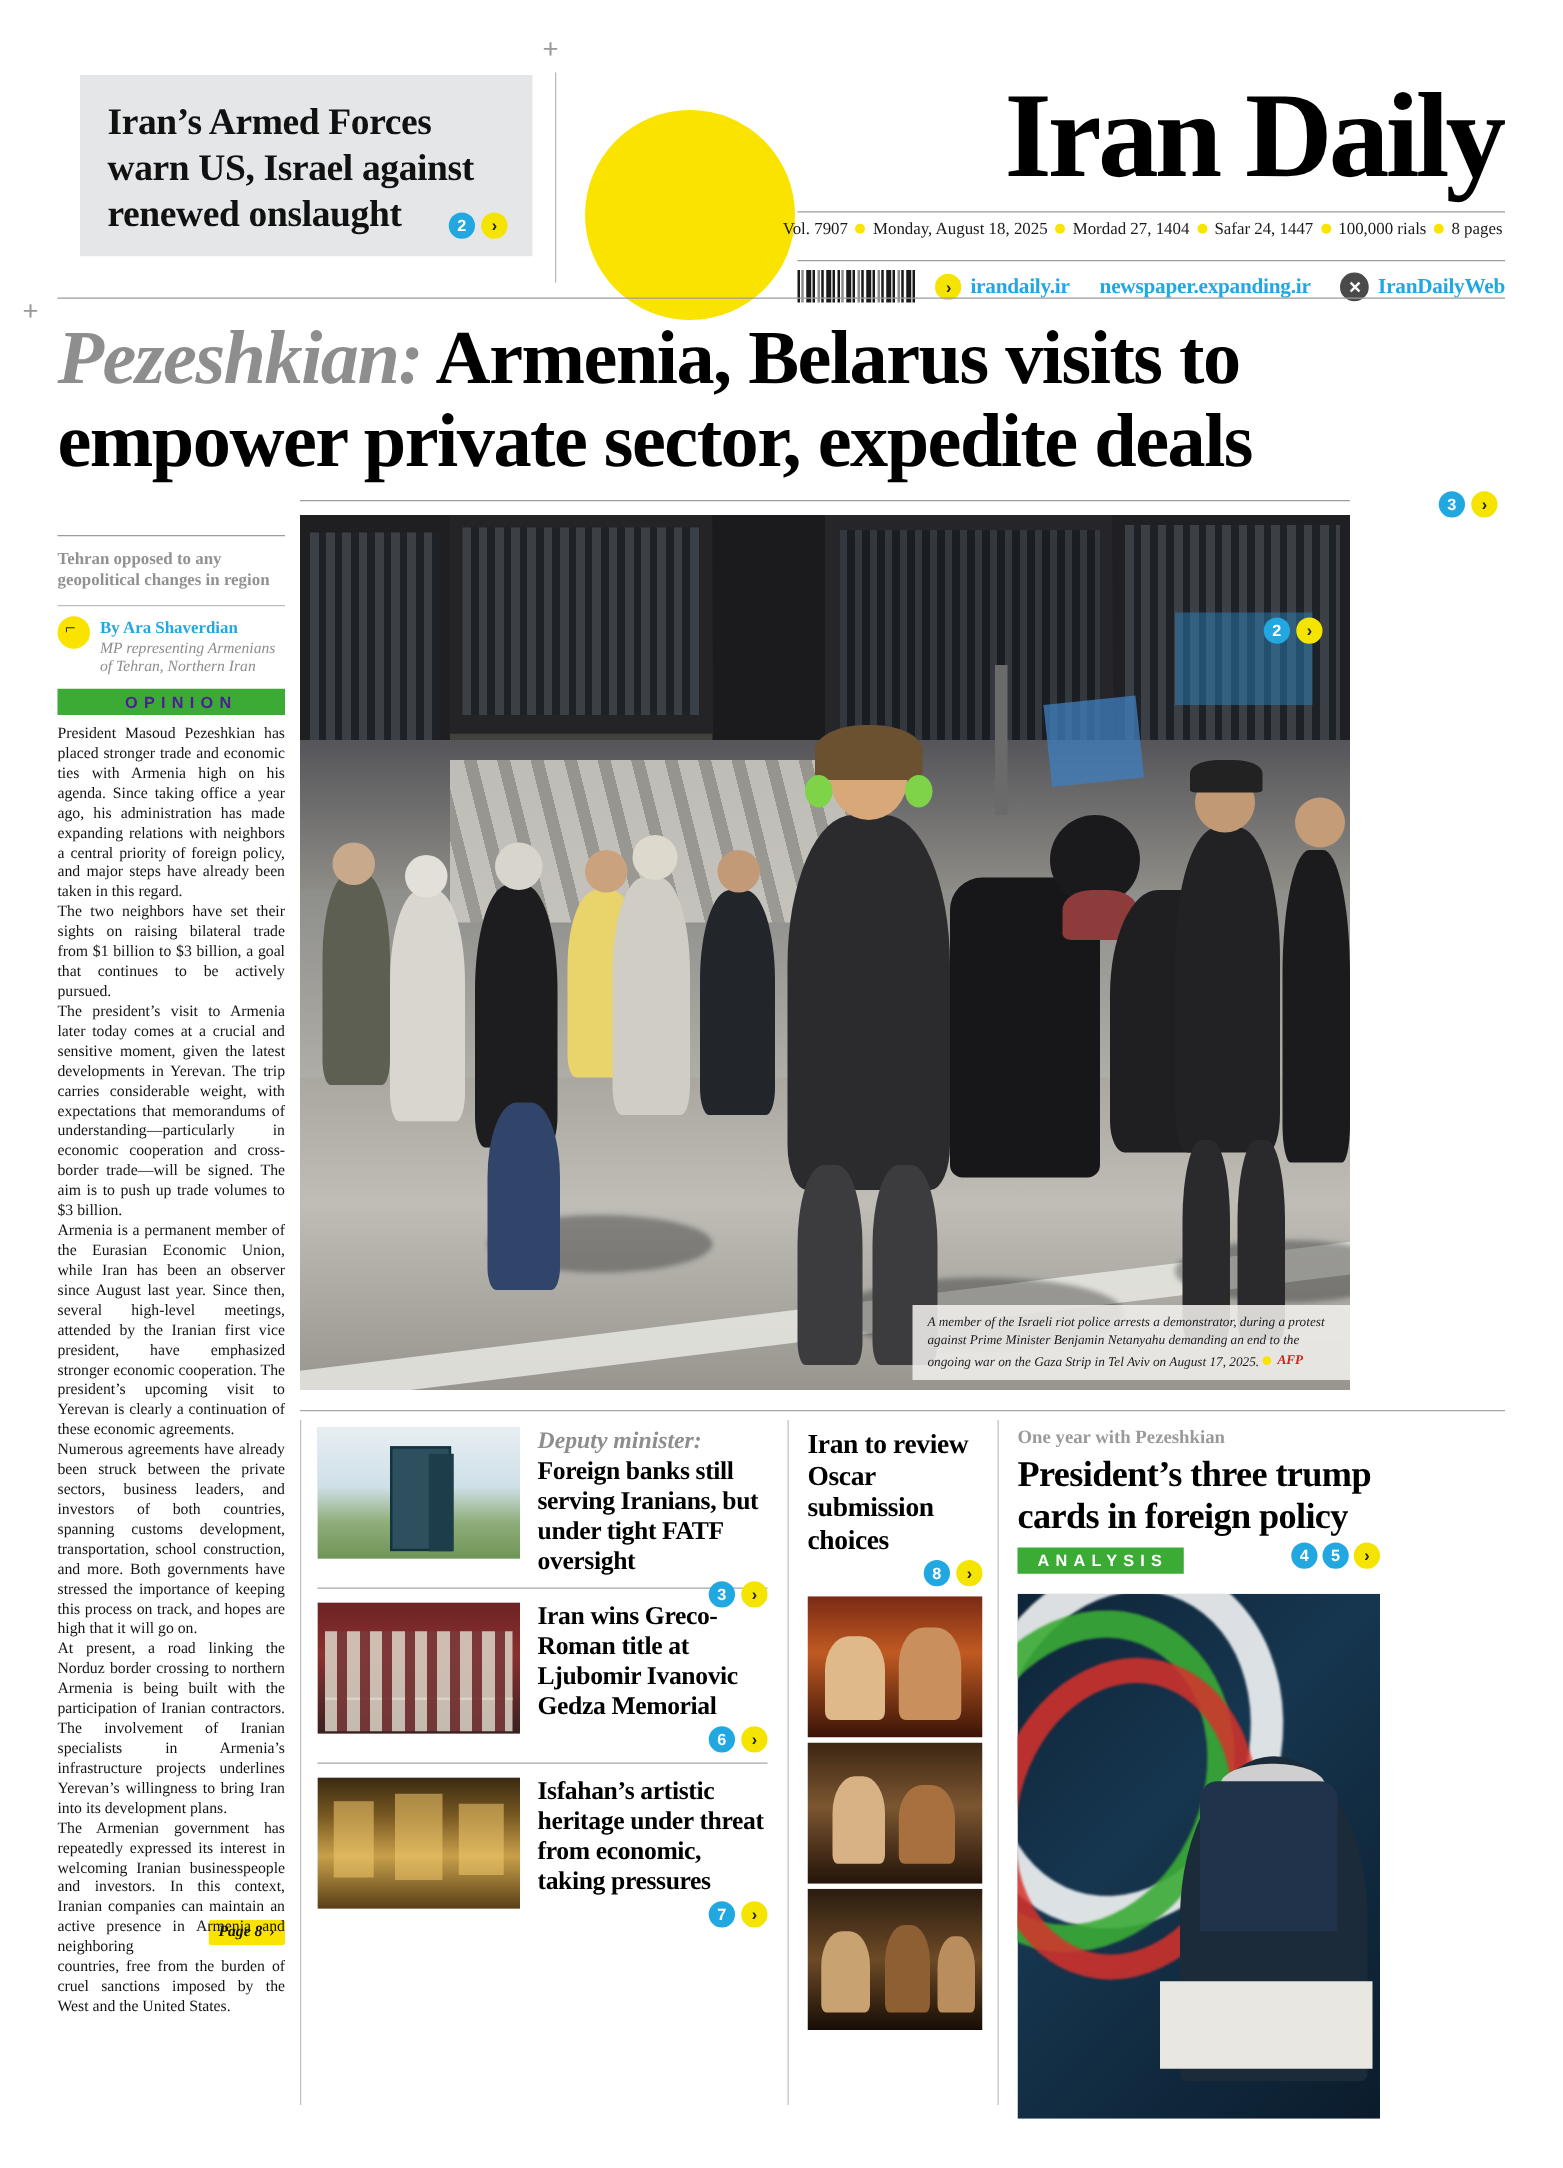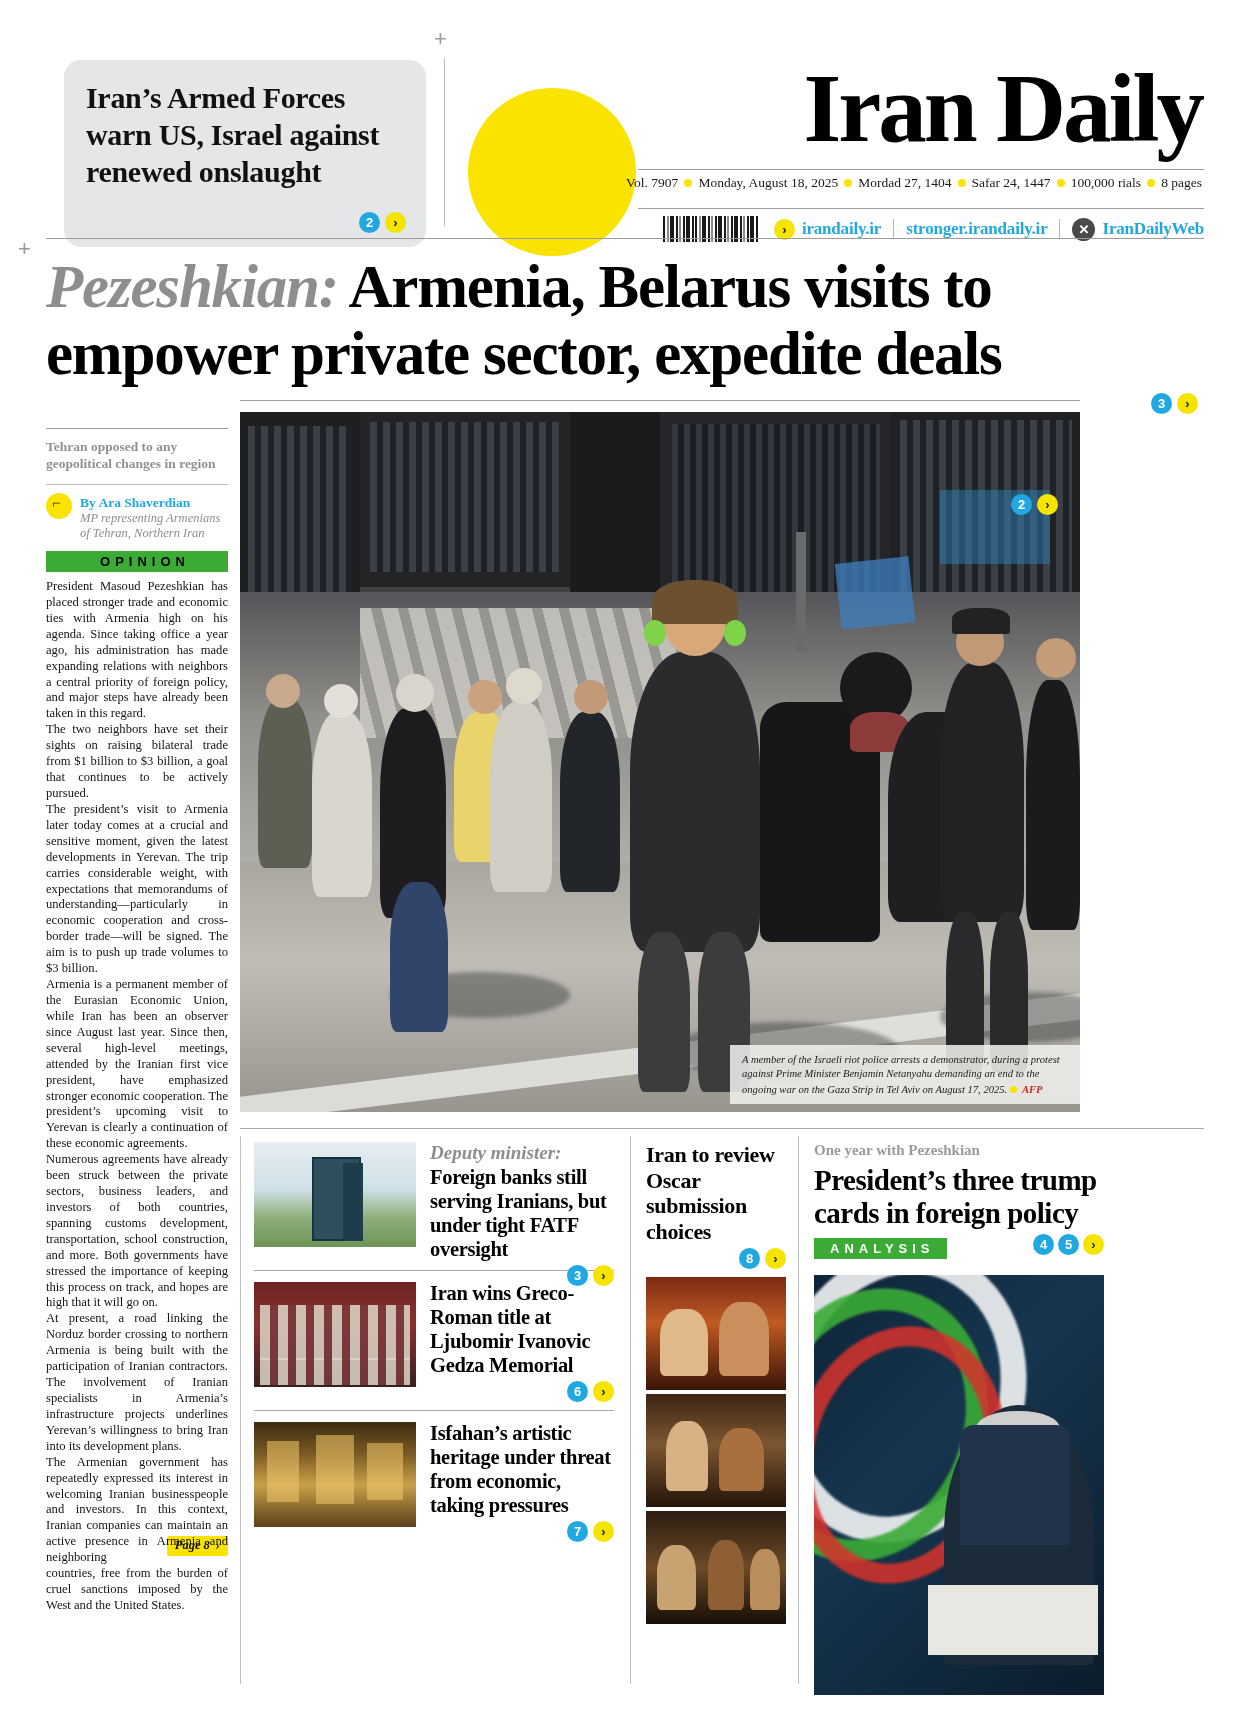--- a/index.html
+++ b/index.html
@@ -16,22 +16,22 @@
   .crop-top { left: 434px; top: 28px; }
   .crop-left { left: 18px; top: 238px; }
 
   
   .page { position: absolute; left: 0; top: 0; width: 1250px; height: 1734px; }
 
   
   .header { position: absolute; left: 46px; top: 50px; width: 1158px; height: 180px; }
 
   .teaser {
-    position: absolute; left: 18px; top: 10px; width: 362px; height: 187px;
-    background: #e4e6e8; padding: 20px 22px 10px 22px; border-radius: 17px;
+    position: absolute; left: 18px; top: 10px; width: 362px; height: 145px;
+    background: #e4e6e8; padding: 20px 22px 10px 22px;
   }
   .teaser-title {
     font-family: "Liberation Serif", serif;
     font-weight: bold;
     font-size: 30px;
     line-height: 1.23;
     letter-spacing: -0.3px;
     color: #111;
   }
   .teaser-badges { position: absolute; right: 20px; bottom: 14px; display: flex; gap: 5px; align-items: center; }
@@ -138,21 +138,21 @@
   }
   .byline-name {
     font-family: "Liberation Serif", serif; font-weight: bold;
     font-size: 13.5px; color: #22a8e0;
   }
   .byline-role {
     font-family: "Liberation Serif", serif; font-style: italic;
     font-size: 12.5px; line-height: 1.25; color: #8d8d8d;
   }
   .op-tag {
-    margin-top: 9px; background: #3bab36; color: #000000;
+    margin-top: 9px; background: #3bab36; color: #4c1d95;
     font-family: "Liberation Sans", sans-serif; font-weight: bold;
     font-size: 13px; letter-spacing: 5px; text-align: center;
     padding: 3px 0 3px 16px;
   }
   .op-body {
     font-family: "Liberation Serif", serif;
     font-size: 12.6px; line-height: 1.265; text-align: justify;
     color: #141414; padding-top: 7px; hyphens: auto;
   }
   .op-body p { text-indent: 0; }
@@ -324,21 +324,21 @@
             <i class="l"></i>
             <i></i>
             <i class="w"></i>
             <i></i>
         </span>
         <span class="link-chip">
           <span class="arrowbadge">›</span>
           <span class="link-text">irandaily.ir</span>
         </span>
         <span class="vsep"></span>
-        <span class="link-text">stronger.irandaily.ir</span>
+        <span class="link-text">newspaper.expanding.ir</span>
         <span class="vsep"></span>
         <span class="link-chip">
           <span class="xicon">✕</span>
           <span class="link-text">IranDailyWeb</span>
         </span>
       </div>
     </div>
   </div>
 
   <div class="lead">

